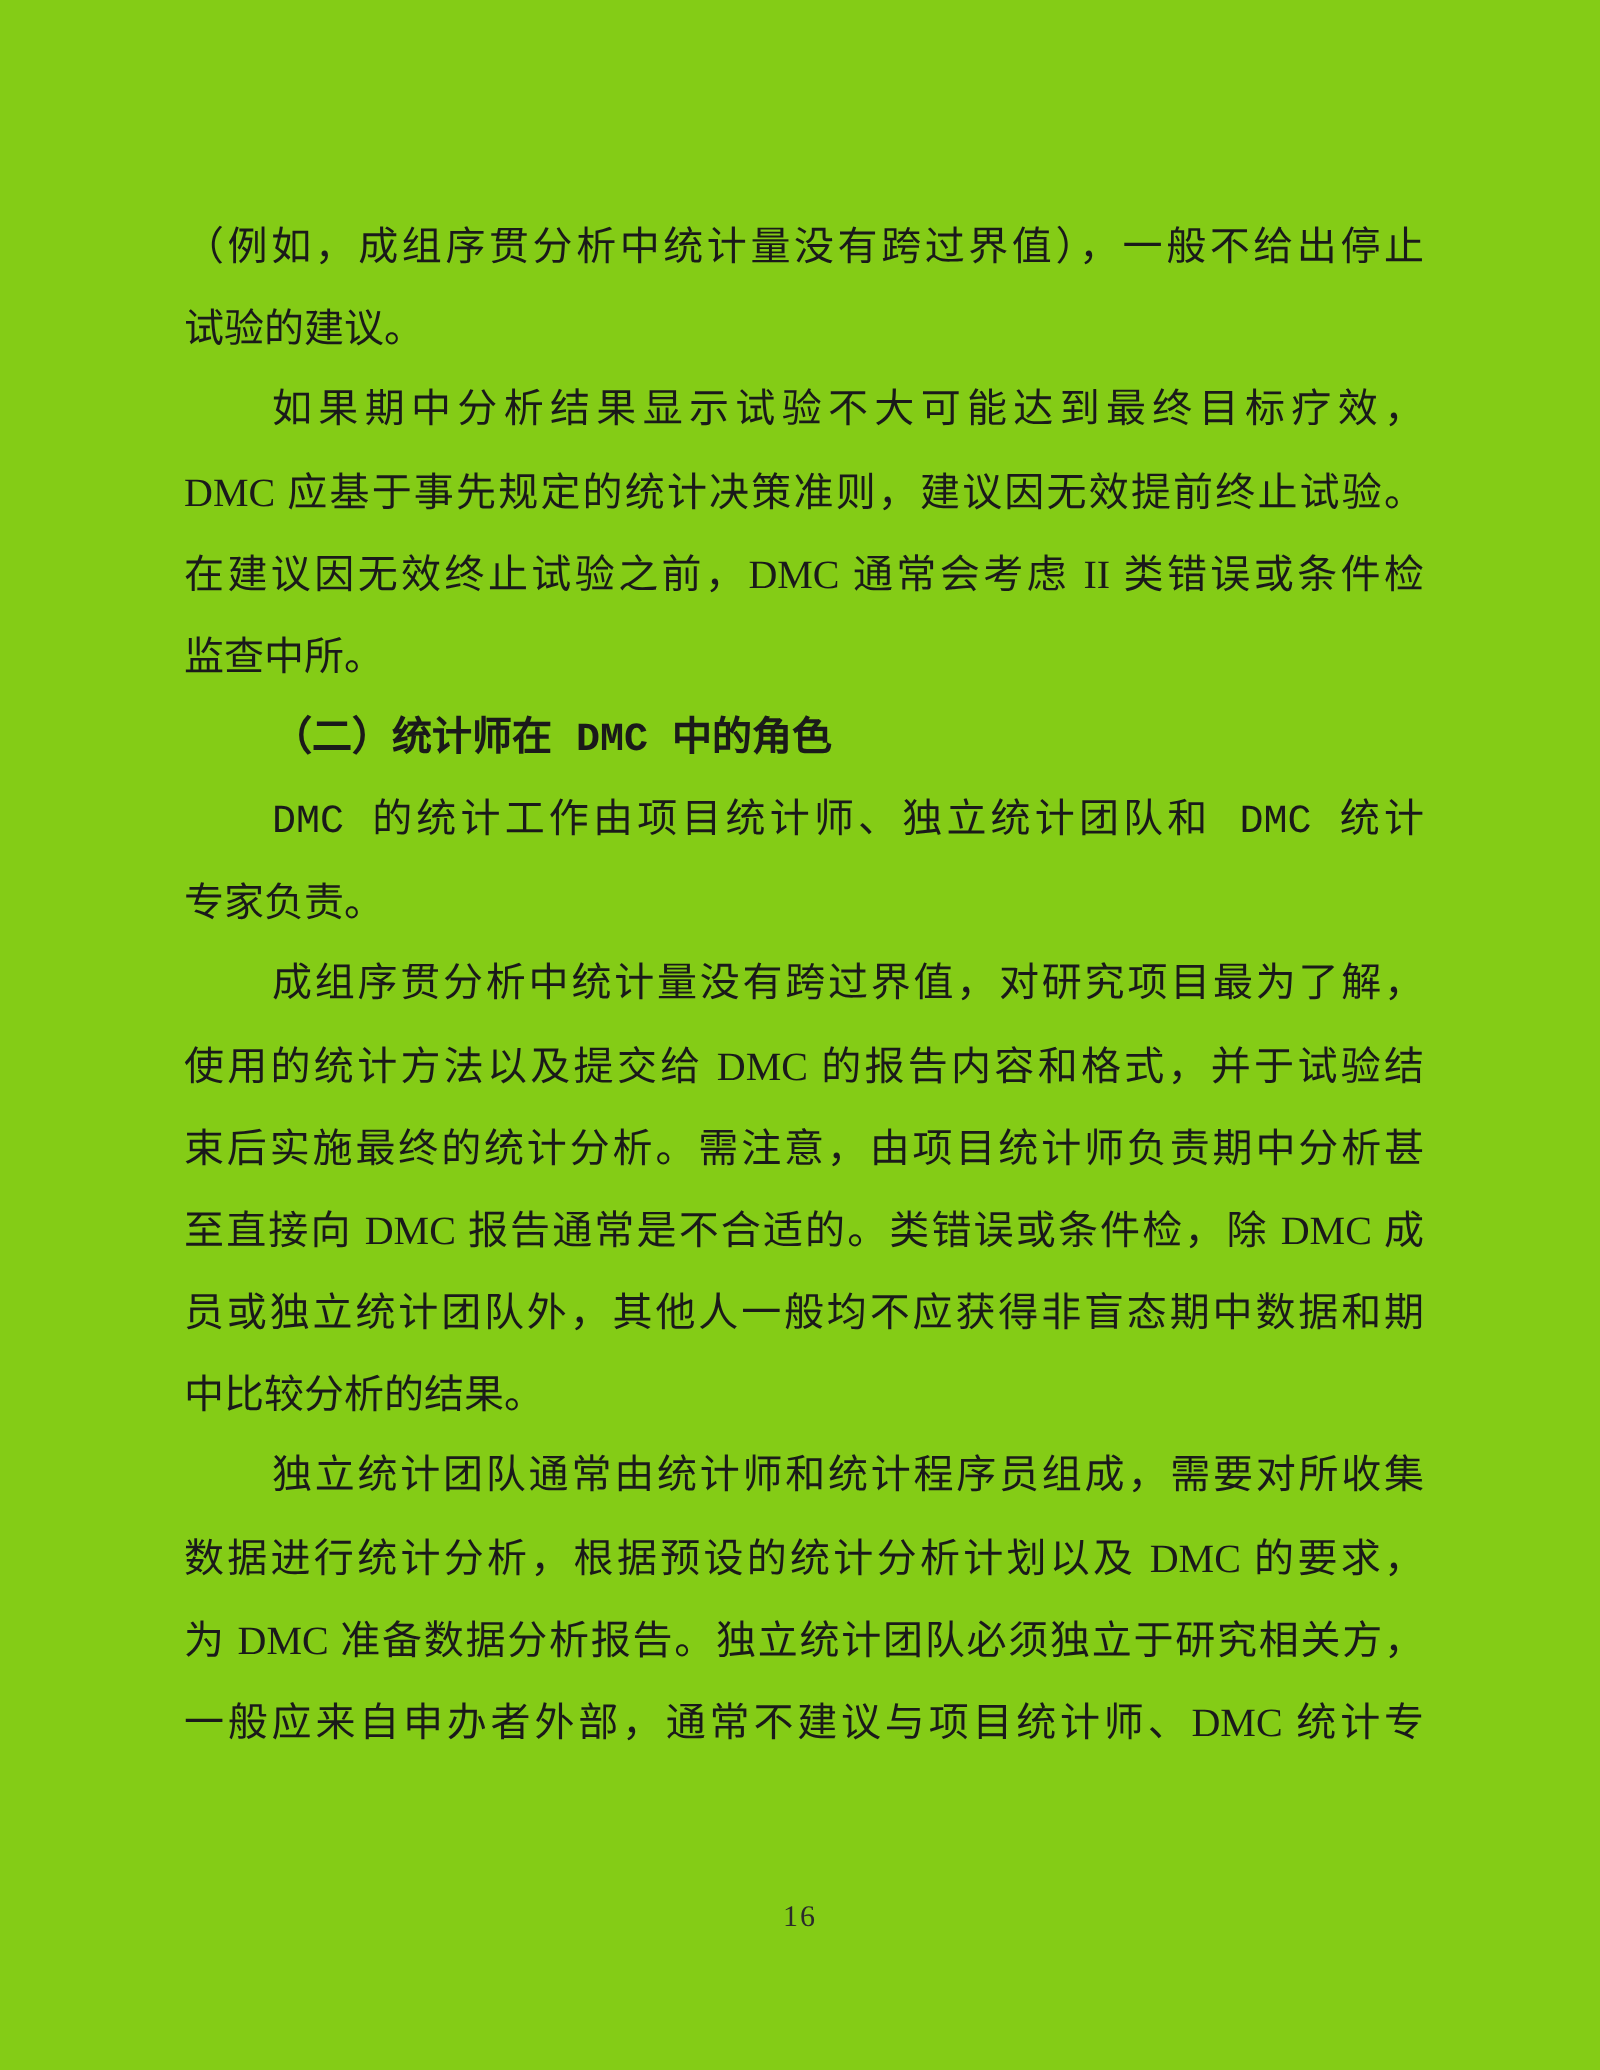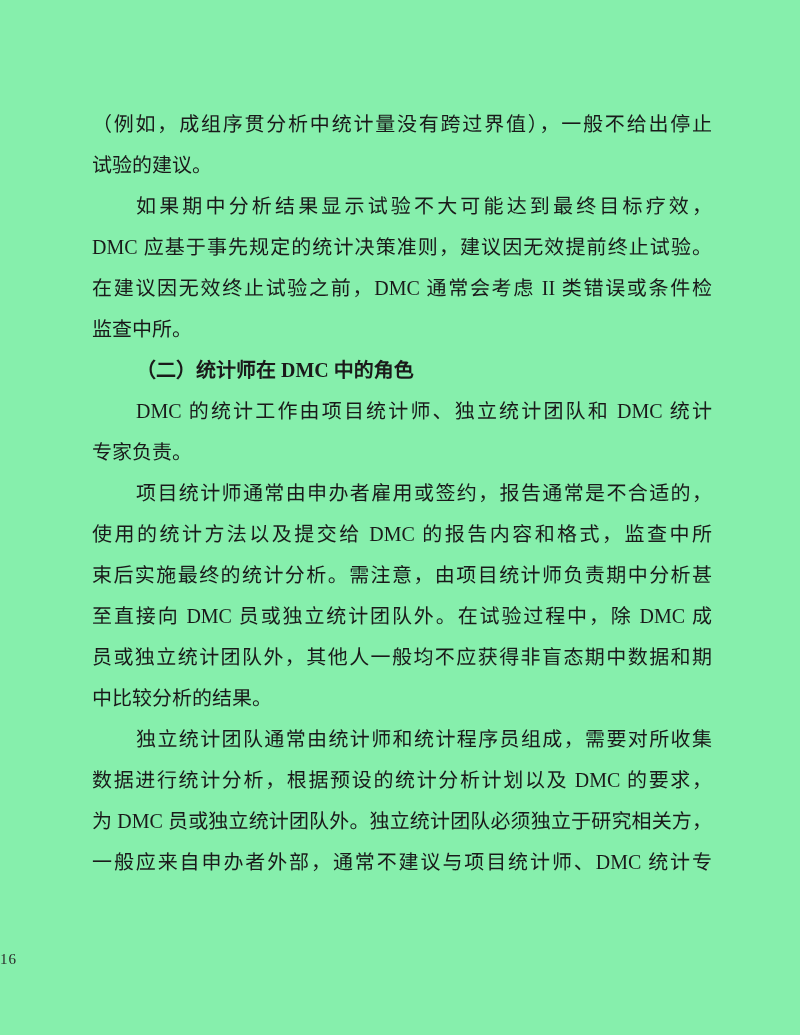--- a/index.html
+++ b/index.html
@@ -11,21 +11,21 @@
     height: 1035px;
     position: relative;
     background: #ffffff;
     overflow: hidden;
     font-family: "Liberation Serif", "DejaVu Serif", serif;
     color: #1a1a1a;
   }
   .page {
     position: absolute;
     inset: 0;
-    background: #86efac;
+    background: #84cc16;
   }
   .text-block {
     position: absolute;
     left: 92px;
     top: 104px;
     width: 620px;
   }
   .line {
     font-size: 20px;
     line-height: 41px;
@@ -33,56 +33,57 @@
     overflow: hidden;
     text-align: justify;
     text-align-last: justify;
     white-space: normal;
   }
   .line.short {
     text-align-last: left;
   }
   .line.indent {
     text-indent: 44px;
+    font-family: Liberation Mono, monospace;
   }
   .line.heading {
     font-weight: 600;
     text-align-last: left;
   }
   .page-number {
     position: absolute;
     top: 951px;
     left: 0;
     width: 800px;
-    text-align: left;
+    text-align: center;
     font-size: 15px;
     letter-spacing: 1px;
     color: #2b2b2b;
   }
 </style>
 </head>
 <body>
 
 <main class="page">
   <section class="text-block">
     <div class="line">（例如，成组序贯分析中统计量没有跨过界值），一般不给出停止</div>
     <div class="line short">试验的建议。</div>
     <div class="line indent">如果期中分析结果显示试验不大可能达到最终目标疗效，</div>
     <div class="line">DMC 应基于事先规定的统计决策准则，建议因无效提前终止试验。</div>
     <div class="line">在建议因无效终止试验之前，DMC 通常会考虑 II 类错误或条件检</div>
     <div class="line short">监查中所。</div>
     <div class="line indent heading">（二）统计师在 DMC 中的角色</div>
     <div class="line indent">DMC 的统计工作由项目统计师、独立统计团队和 DMC 统计</div>
     <div class="line short">专家负责。</div>
-    <div class="line indent">项目统计师通常由申办者雇用或签约，报告通常是不合适的，</div>
-    <div class="line">使用的统计方法以及提交给 DMC 的报告内容和格式，监查中所</div>
+    <div class="line indent">成组序贯分析中统计量没有跨过界值，对研究项目最为了解，</div>
+    <div class="line">使用的统计方法以及提交给 DMC 的报告内容和格式，并于试验结</div>
     <div class="line">束后实施最终的统计分析。需注意，由项目统计师负责期中分析甚</div>
-    <div class="line">至直接向 DMC 员或独立统计团队外。在试验过程中，除 DMC 成</div>
+    <div class="line">至直接向 DMC 报告通常是不合适的。类错误或条件检，除 DMC 成</div>
     <div class="line">员或独立统计团队外，其他人一般均不应获得非盲态期中数据和期</div>
     <div class="line short">中比较分析的结果。</div>
     <div class="line indent">独立统计团队通常由统计师和统计程序员组成，需要对所收集</div>
     <div class="line">数据进行统计分析，根据预设的统计分析计划以及 DMC 的要求，</div>
-    <div class="line">为 DMC 员或独立统计团队外。独立统计团队必须独立于研究相关方，</div>
+    <div class="line">为 DMC 准备数据分析报告。独立统计团队必须独立于研究相关方，</div>
     <div class="line">一般应来自申办者外部，通常不建议与项目统计师、DMC 统计专</div>
   </section>
 
   <footer class="page-number">16</footer>
 </main>
 
 </body></html>

